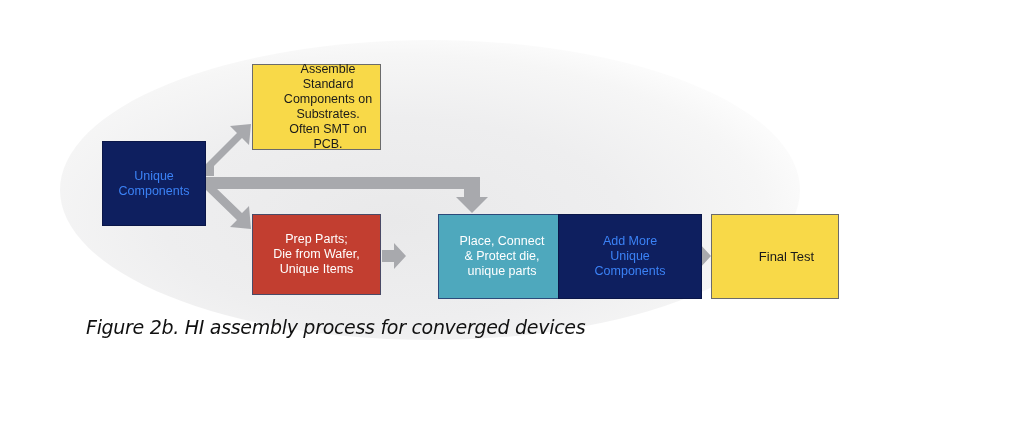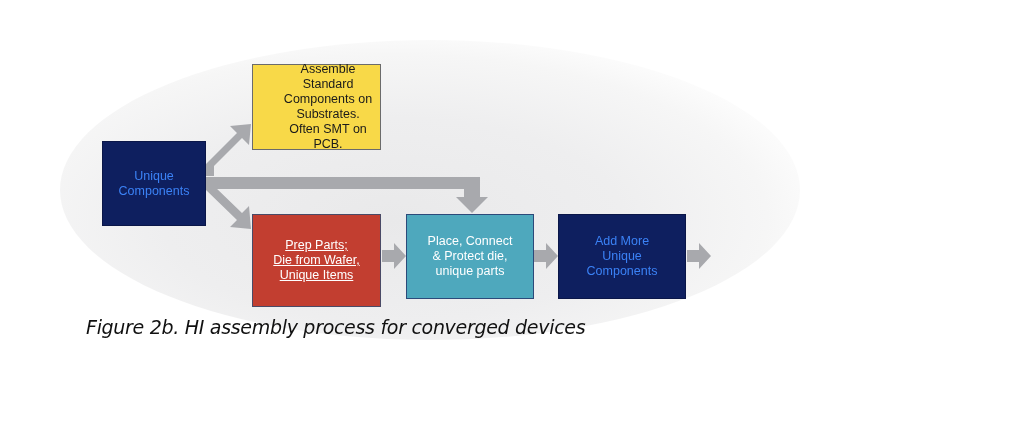--- a/index.html
+++ b/index.html
@@ -42,27 +42,27 @@
       text-align: center;
       font-family: "Liberation Sans", sans-serif;
       font-size: 12.5px;
       line-height: 15px;
       white-space: pre-line;
       border: 1px solid #5a5a66;
     }
     .navy { background: #0e1f5f; color: #3b82f6; border-color: #0a1648; }
     .yellow { background: #f8d948; color: #1a1a1a; border-color: #6b6b6b; padding-left: 23px; }
     .red { background: #c23e30; color: #ffffff; border-color: #4a4a66; }
-    .teal { background: #4ea8bd; color: #ffffff; border-color: #2c4a7a; }
+    .teal { background: #4ea8bd; color: #ffffff; border-color: #2c4a7a; margin-left: 32px; }
 
     #box-unique { left: 102px; top: 141px; width: 104px; height: 85px; }
     #box-assemble { left: 252px; top: 64px; width: 129px; height: 86px; }
-    #box-prep { left: 252px; top: 214px; width: 129px; height: 93px; text-decoration: underline; }
+    #box-prep { left: 252px; top: 214px; width: 129px; height: 81px; }
     #box-place { left: 406px; top: 214px; width: 128px; height: 85px; }
-    #box-addmore { left: 558px; top: 214px; width: 128px; height: 85px; }
+    #box-addmore { left: 558px; top: 214px; width: 144px; height: 85px; }
     #box-final { left: 711px; top: 214px; width: 128px; height: 85px; font-size: 13px; }
 
     .caption {
       position: absolute;
       left: 86px;
       top: 316px;
       font-family: "DejaVu Sans", sans-serif;
       font-style: italic;
       font-size: 19px;
       color: #111111;
@@ -100,15 +100,16 @@
 Often SMT on PCB.</div>
   <div class="box red" id="box-prep">Prep Parts;
 Die from Wafer,
 Unique Items</div>
   <div class="box teal" id="box-place">Place, Connect
 &amp; Protect die,
 unique parts</div>
   <div class="box navy" id="box-addmore">Add More
 Unique
 Components</div>
+  <div class="box yellow" id="box-final">Final Test</div>
 
   <div class="caption">Figure 2b. HI assembly process for converged devices</div>
 </div>
 
 </body></html>

